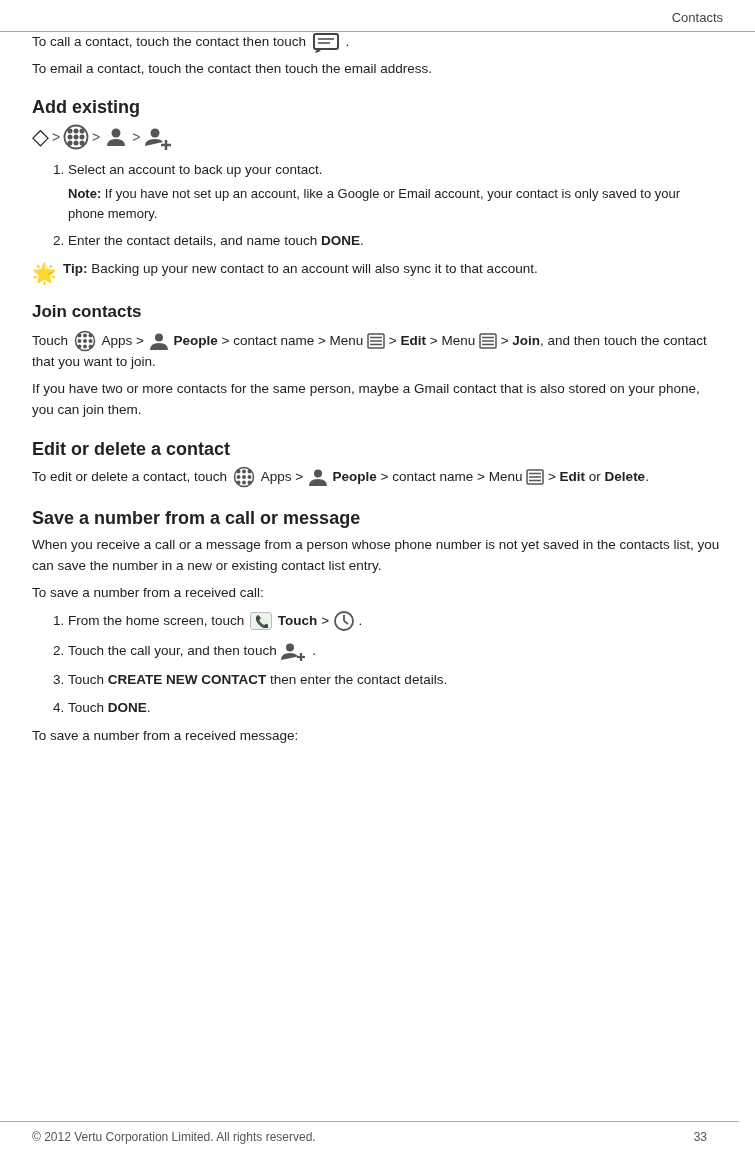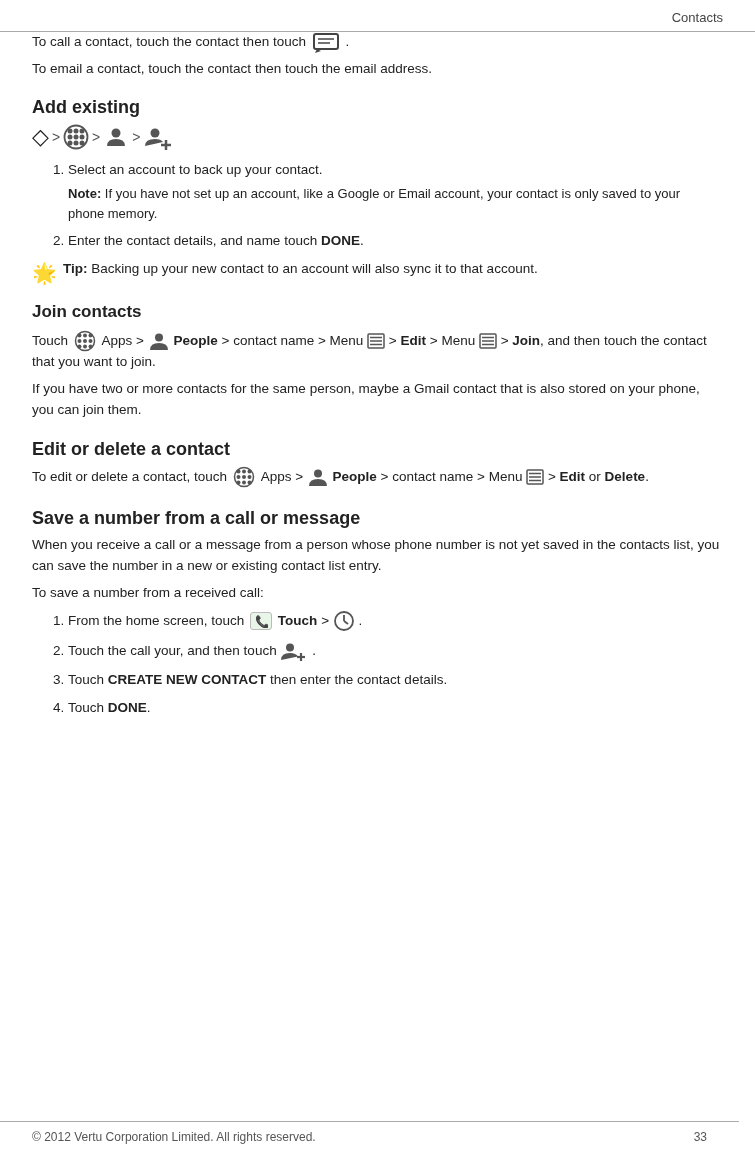--- a/index.html
+++ b/index.html
@@ -352,20 +352,21 @@
         <span>.</span>
       </li>
       <li>
         <span>Touch <span class="bold">CREATE NEW CONTACT</span> then enter the contact details.</span>
       </li>
       <li>
         <span>Touch <span class="bold">DONE</span>.</span>
       </li>
     </ol>
 
+    <p class="body-text" style="margin-top:8px;">To save a number from a received message:</p>
   </div>
 
 </div>
 
 <div class="page-footer">
   <span>© 2012 Vertu Corporation Limited. All rights reserved.</span>
   <span>33</span>
 </div>
 
 </body></html>

